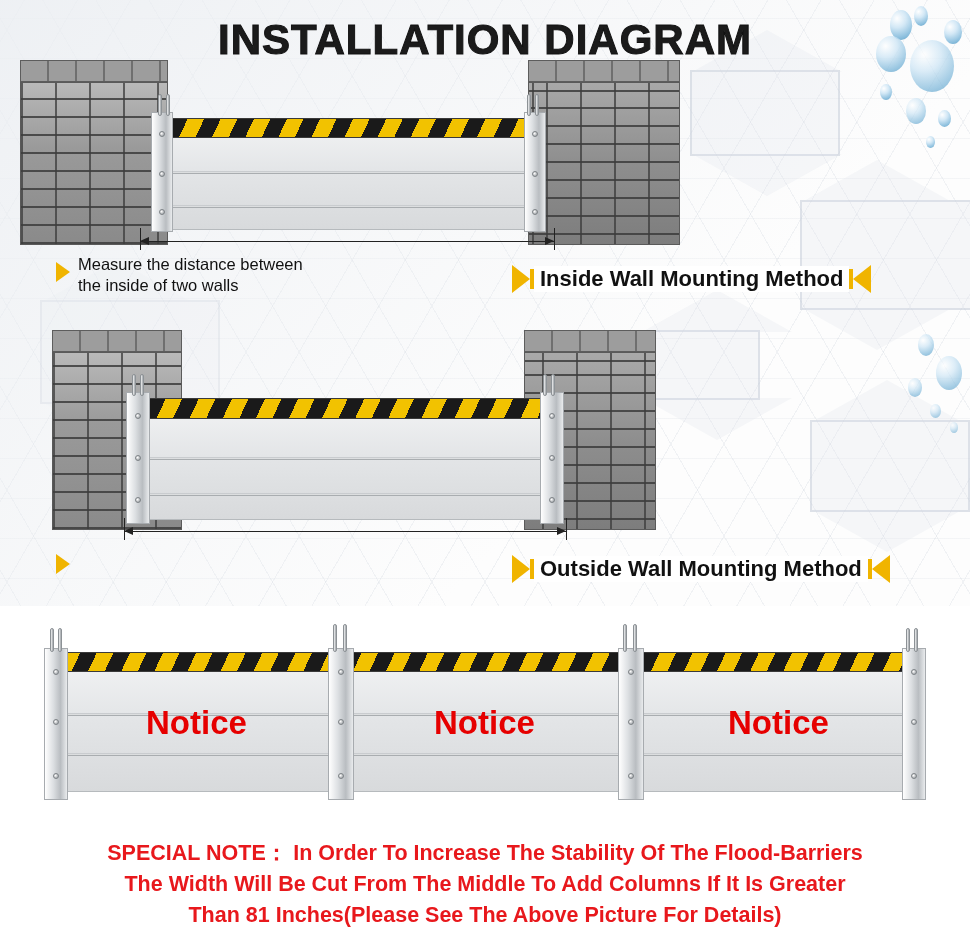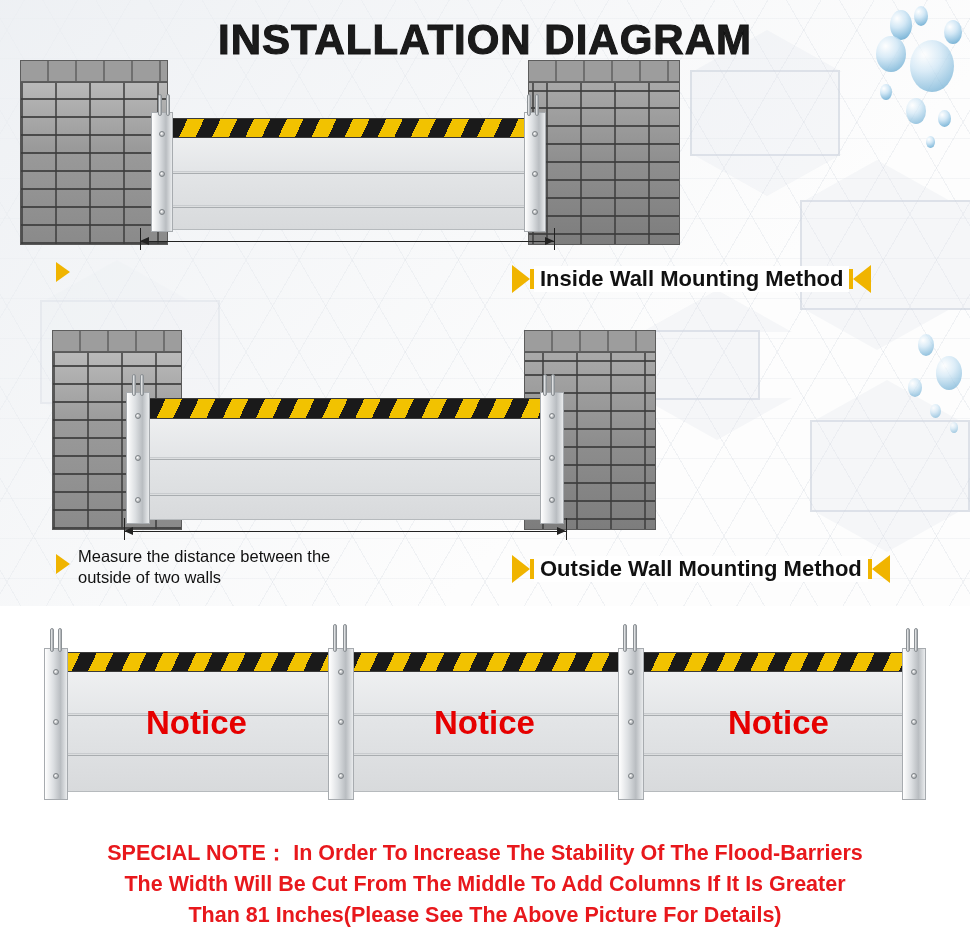--- a/index.html
+++ b/index.html
@@ -239,20 +239,22 @@
   <div class="rod" style="left:527px; top:94px; height:22px;"></div>
   <div class="rod" style="left:535px; top:94px; height:22px;"></div>
 
   <div class="tick" style="left:140px; top:228px; height:22px;"></div>
   <div class="tick" style="left:554px; top:228px; height:22px;"></div>
   <div class="dimline" style="left:140px; top:241px; width:414px;"></div>
 </div>
 
 <div class="callout" style="left:56px; top:254px; width:400px;">
   <div class="chev"></div>
+  <div class="callout-text">Measure the distance between
+the inside of two walls</div>
 </div>
 
 <div class="banner" style="left:512px; top:265px;">
   <div class="wedge"></div>
   <div class="bar">
     <span class="label">Inside Wall  Mounting Method</span>
   </div>
   <div class="tail"></div>
 </div>
 
@@ -288,22 +290,20 @@
   <div class="rod" style="left:543px; top:374px; height:22px;"></div>
   <div class="rod" style="left:551px; top:374px; height:22px;"></div>
 
   <div class="tick" style="left:124px; top:518px; height:22px;"></div>
   <div class="tick" style="left:566px; top:518px; height:22px;"></div>
   <div class="dimline" style="left:124px; top:531px; width:442px;"></div>
 </div>
 
 <div class="callout" style="left:56px; top:546px; width:430px;">
   <div class="chev"></div>
-  <div class="callout-text">Measure the distance between the
-outside of two walls</div>
 </div>
 
 <div class="banner" style="left:512px; top:555px;">
   <div class="wedge"></div>
   <div class="bar">
     <span class="label">Outside Wall  Mounting Method</span>
   </div>
   <div class="tail"></div>
 </div>
 

